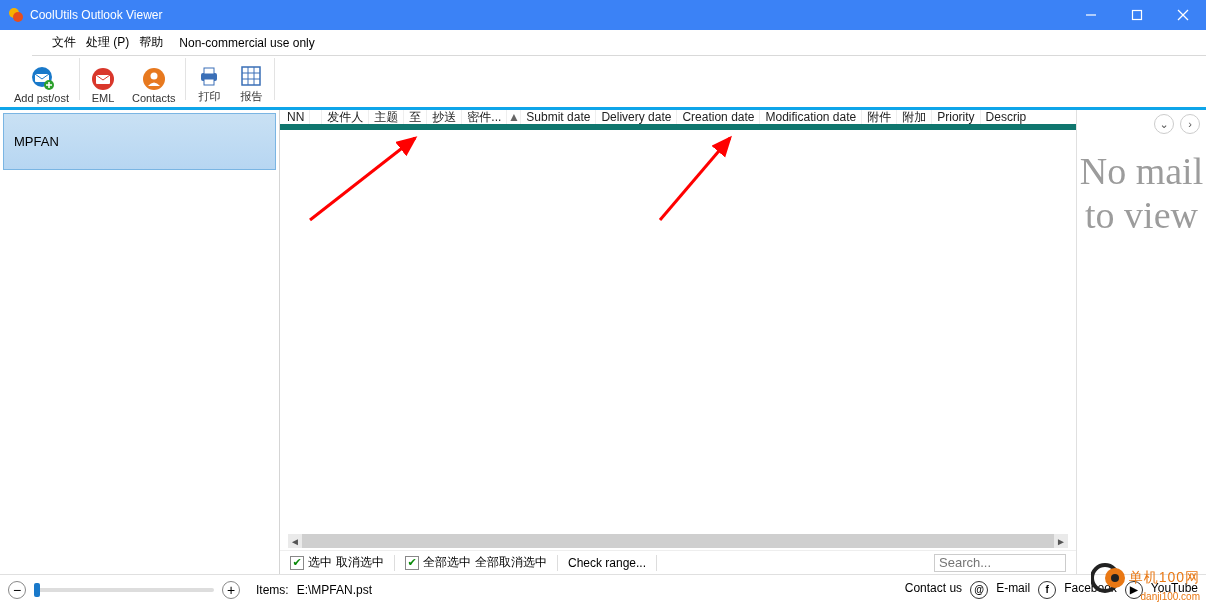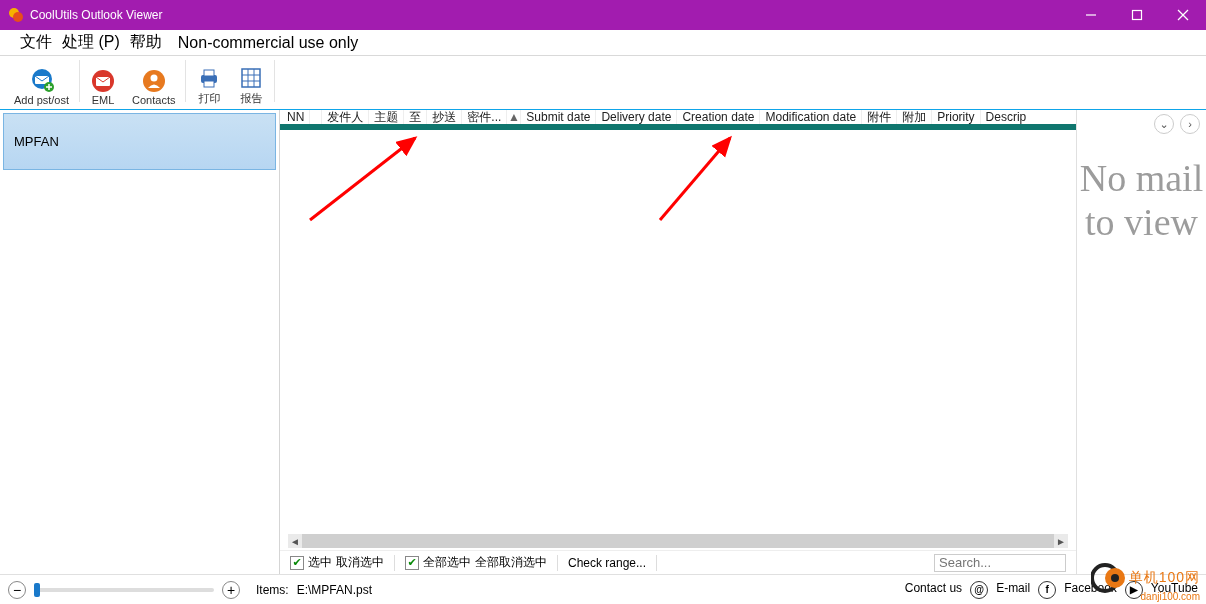--- a/index.html
+++ b/index.html
@@ -1,28 +1,28 @@
 <!DOCTYPE html>
 <html><head>
 <meta charset="utf-8">
 <style>
   * { margin: 0; padding: 0; box-sizing: border-box; font-family: "Segoe UI", Tahoma, sans-serif; }
   body { width: 1206px; height: 604px; background: #fff; overflow: hidden; font-size: 12px; color: #000; }
 
-  .titlebar { height: 30px; background: #a21caf; color: #fff; display: flex; align-items: center; padding-left: 8px; }
+  .titlebar { height: 30px; background: #3b82f6; color: #fff; display: flex; align-items: center; padding-left: 8px; }
   .titlebar .logo { width: 16px; height: 16px; margin-right: 6px; }
   .titlebar .title { flex: 1; font-size: 12px; }
   .titlebar .winctrl { display: flex; }
   .titlebar .winbtn { width: 46px; height: 30px; display: flex; align-items: center; justify-content: center; }
   .titlebar .winbtn svg { stroke: #fff; }
 
-  .menubar { height: 26px; border-bottom: 1px solid #d9d9d9; display: flex; align-items: center; padding: 0 20px; gap: 10px; font-size: 16px; }
+  .menubar { height: 26px; border-bottom: 1px solid #d9d9d9; display: flex; align-items: center; padding: 0 20px; gap: 10px; font-size: 12px; margin-left: 32px; }
   .menubar span { cursor: default; }
 
-  .toolbar { height: 54px; border-bottom: 1px solid #0ea5e9; display: flex; align-items: flex-end; padding: 2px 24px 3px 6px; gap: 0; font-size: 11px; color: #333; }
+  .toolbar { height: 54px; border-bottom: 3px solid #0ea5e9; display: flex; align-items: flex-end; padding: 2px 24px 3px 6px; gap: 0; font-size: 11px; color: #333; }
   .toolbtn { display: flex; flex-direction: column; align-items: center; justify-content: flex-end; padding: 0 8px; height: 48px; cursor: default; }
   .toolbtn .icn { width: 26px; height: 26px; display: flex; align-items: center; justify-content: center; }
   .tool-sep { width: 1px; height: 42px; background: #e3e3e3; margin: 0 2px 4px 2px; }
 
   .content { display: flex; height: calc(100% - 30px - 26px - 54px - 30px); }
 
   .sidebar { width: 280px; border-right: 1px solid #d5d5d5; padding: 3px; }
   .folder { background: linear-gradient(#c9e1f4,#b7d6f2); border: 1px solid #7ab5e3; padding: 20px 10px; font-size: 13px; color: #000; }
 
   .middle { flex: 1; display: flex; flex-direction: column; position: relative; }
@@ -41,21 +41,21 @@
   .selrow { height: 24px; display: flex; align-items: center; gap: 10px; padding: 0 10px; font-size: 12px; border-top: 1px solid #eee; }
   .selrow .grp { display: flex; align-items: center; gap: 4px; }
   .chk { width: 14px; height: 14px; border: 1px solid #888; display: inline-flex; align-items: center; justify-content: center; font-size: 11px; line-height: 1; }
   .chk.g { color: #0a8a0a; }
   .selrow .sep { width: 1px; height: 16px; background: #ddd; }
   .search { margin-left: auto; width: 132px; height: 18px; border: 1px solid #ccc; font-size: 13px; padding: 0 4px; color: #888; }
 
   .preview { width: 130px; border-left: 1px solid #e0e0e0; display: flex; flex-direction: column; align-items: center; }
   .round-btns { height: 28px; display: flex; gap: 6px; justify-content: flex-end; width: 100%; padding: 4px 6px 0 0; }
   .rbtn { width: 20px; height: 20px; border: 1px solid #ccc; border-radius: 50%; display: flex; align-items: center; justify-content: center; font-size: 11px; color: #555; background: #fff; }
-  .nomail { font-family: Georgia, "Times New Roman", serif; font-size: 38px; color: #9c9c9c; text-align: center; line-height: 1.15; margin-top: 19px; }
+  .nomail { font-family: Georgia, "Times New Roman", serif; font-size: 38px; color: #9c9c9c; text-align: center; line-height: 1.15; margin-top: 12px; }
 
   .statusbar { height: 30px; border-top: 1px solid #e0e0e0; display: flex; align-items: center; padding: 0 8px; font-size: 12px; gap: 8px; }
   .circlebtn { width: 18px; height: 18px; border: 1px solid #888; border-radius: 50%; display: flex; align-items: center; justify-content: center; font-size: 14px; line-height: 1; }
   .slider { width: 180px; height: 4px; background: #ddd; border-radius: 2px; position: relative; }
   .slider .knob { position: absolute; left: 0; top: -5px; width: 6px; height: 14px; background: #1979ca; border-radius: 2px; }
   .statusbar .right { margin-left: auto; display: flex; align-items: flex-start; gap: 8px; }
   .sbicon { width: 18px; height: 18px; border: 1.5px solid #333; border-radius: 50%; display: flex; align-items: center; justify-content: center; font-size: 10px; font-weight: bold; }
 
   .watermark { position: absolute; right: 8px; bottom: 6px; display:flex; align-items:center; pointer-events:none; }
   .watermark .wmlogo { width:36px; height:36px; position: relative; margin-right: 2px; }

